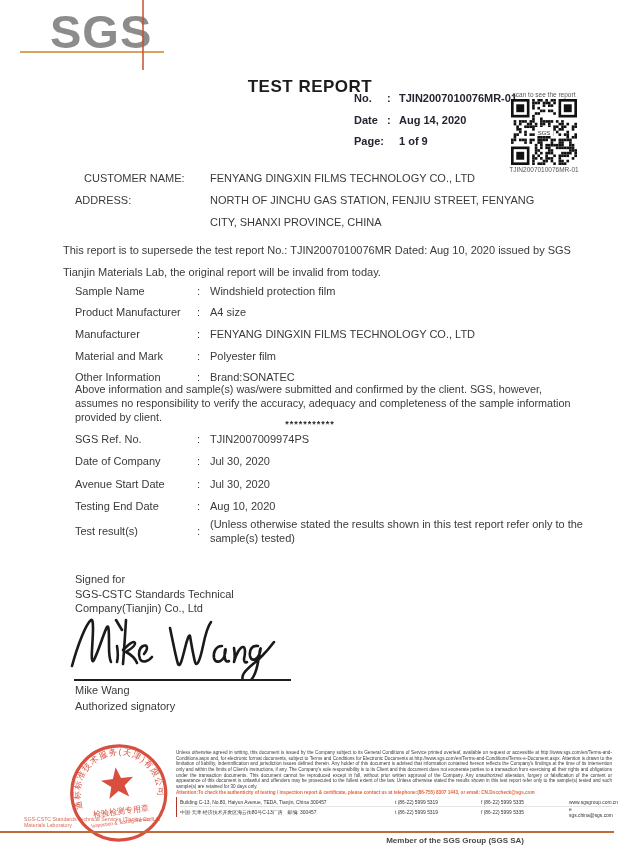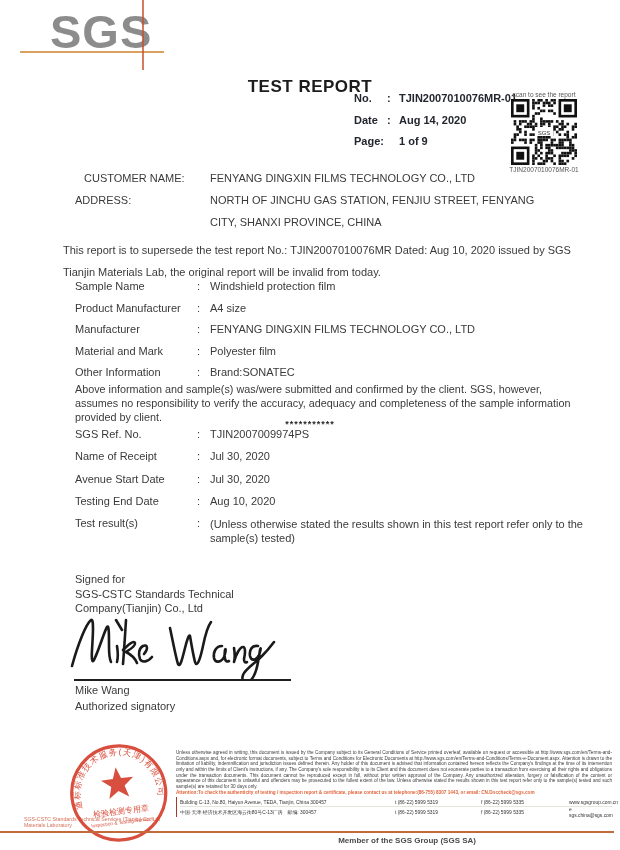--- a/index.html
+++ b/index.html
@@ -33,21 +33,21 @@
   .cust-name-val { left:210px; top:172px; }
   .addr-lbl { left:75px; top:194px; }
   .addr-val1 { left:210px; top:194px; }
   .addr-val2 { left:210px; top:216px; }
 
   .supersede { left:63px; top:239px; width:522px; font-size:11px; line-height:22px; color:#3a3a3a; }
 
   .info-table { left:75px; width:512px; }
   .info-table.sample { top:280px; }
   .info-table.ref { top:428px; }
-  .info-row { display:flex; align-items:flex-start; font-size:11px; color:#3a3a3a; }
+  .info-row { display:flex; align-items:center; font-size:11px; color:#3a3a3a; }
   .sample .info-row { height:21.6px; }
   .ref .info-row { height:22.3px; }
   .info-label { width:122px; flex:none; }
   .info-colon { width:13px; flex:none; }
   .info-value { flex:1; }
   .ref .info-row.multi { height:auto; }
   .info-value .vline2 { line-height:14px; }
   .info-value .vline1 { line-height:14px; }
 
   .disclaimer { left:75px; top:382px; width:505px; font-size:10.8px; line-height:14px; color:#3a3a3a; }
@@ -69,21 +69,21 @@
   .attention { margin-top:1px; font-size:9.3px; line-height:11px; font-weight:bold; color:#E2653B; }
   .addr-table { margin-top:4px; border-left:2px solid #b0342a; padding-left:6px; }
   .addr-row { display:flex; align-items:center; font-size:9.8px; color:#333; height:20px; }
   .addr-row.first { border-bottom:1px solid #cfc9c0; }
   .addr-c1 { width:430px; flex:none; }
   .addr-c2 { width:172px; flex:none; }
   .addr-c3 { width:176px; flex:none; }
   .addr-c4 { flex:1; }
 
   .bottom-rule { left:0; top:831px; width:614px; height:2px; background:#C16A3B; }
-  .member-line { left:0; top:836px; width:476px; text-align:right; font-size:8px; font-weight:bold; color:#4a4a4a; }
+  .member-line { left:0; top:836px; width:524px; text-align:right; font-size:8px; font-weight:bold; color:#4a4a4a; }
 </style>
 </head>
 <body>
 
 <div class="abs logo-text">SGS</div>
 <div class="abs logo-underline"></div>
 <div class="abs logo-vline"></div>
 
 <div class="abs report-title">TEST REPORT</div>
 
@@ -369,21 +369,21 @@
 <div class="abs disclaimer">Above information and sample(s) was/were submitted and confirmed by the client. SGS, however, assumes no responsibility to verify the accuracy, adequacy and completeness of the sample information provided by client.</div>
 <div class="abs stars">***********</div>
 
 <div class="abs info-table ref">
   <div class="info-row">
     <span class="info-label">SGS Ref. No.</span>
     <span class="info-colon">:</span>
     <span class="info-value">TJIN2007009974PS</span>
   </div>
   <div class="info-row">
-    <span class="info-label">Name of Receipt</span>
+    <span class="info-label">Date of Company</span>
     <span class="info-colon">:</span>
     <span class="info-value">Jul 30, 2020</span>
   </div>
   <div class="info-row">
     <span class="info-label">Avenue Start Date</span>
     <span class="info-colon">:</span>
     <span class="info-value">Jul 30, 2020</span>
   </div>
   <div class="info-row">
     <span class="info-label">Testing End Date</span>

